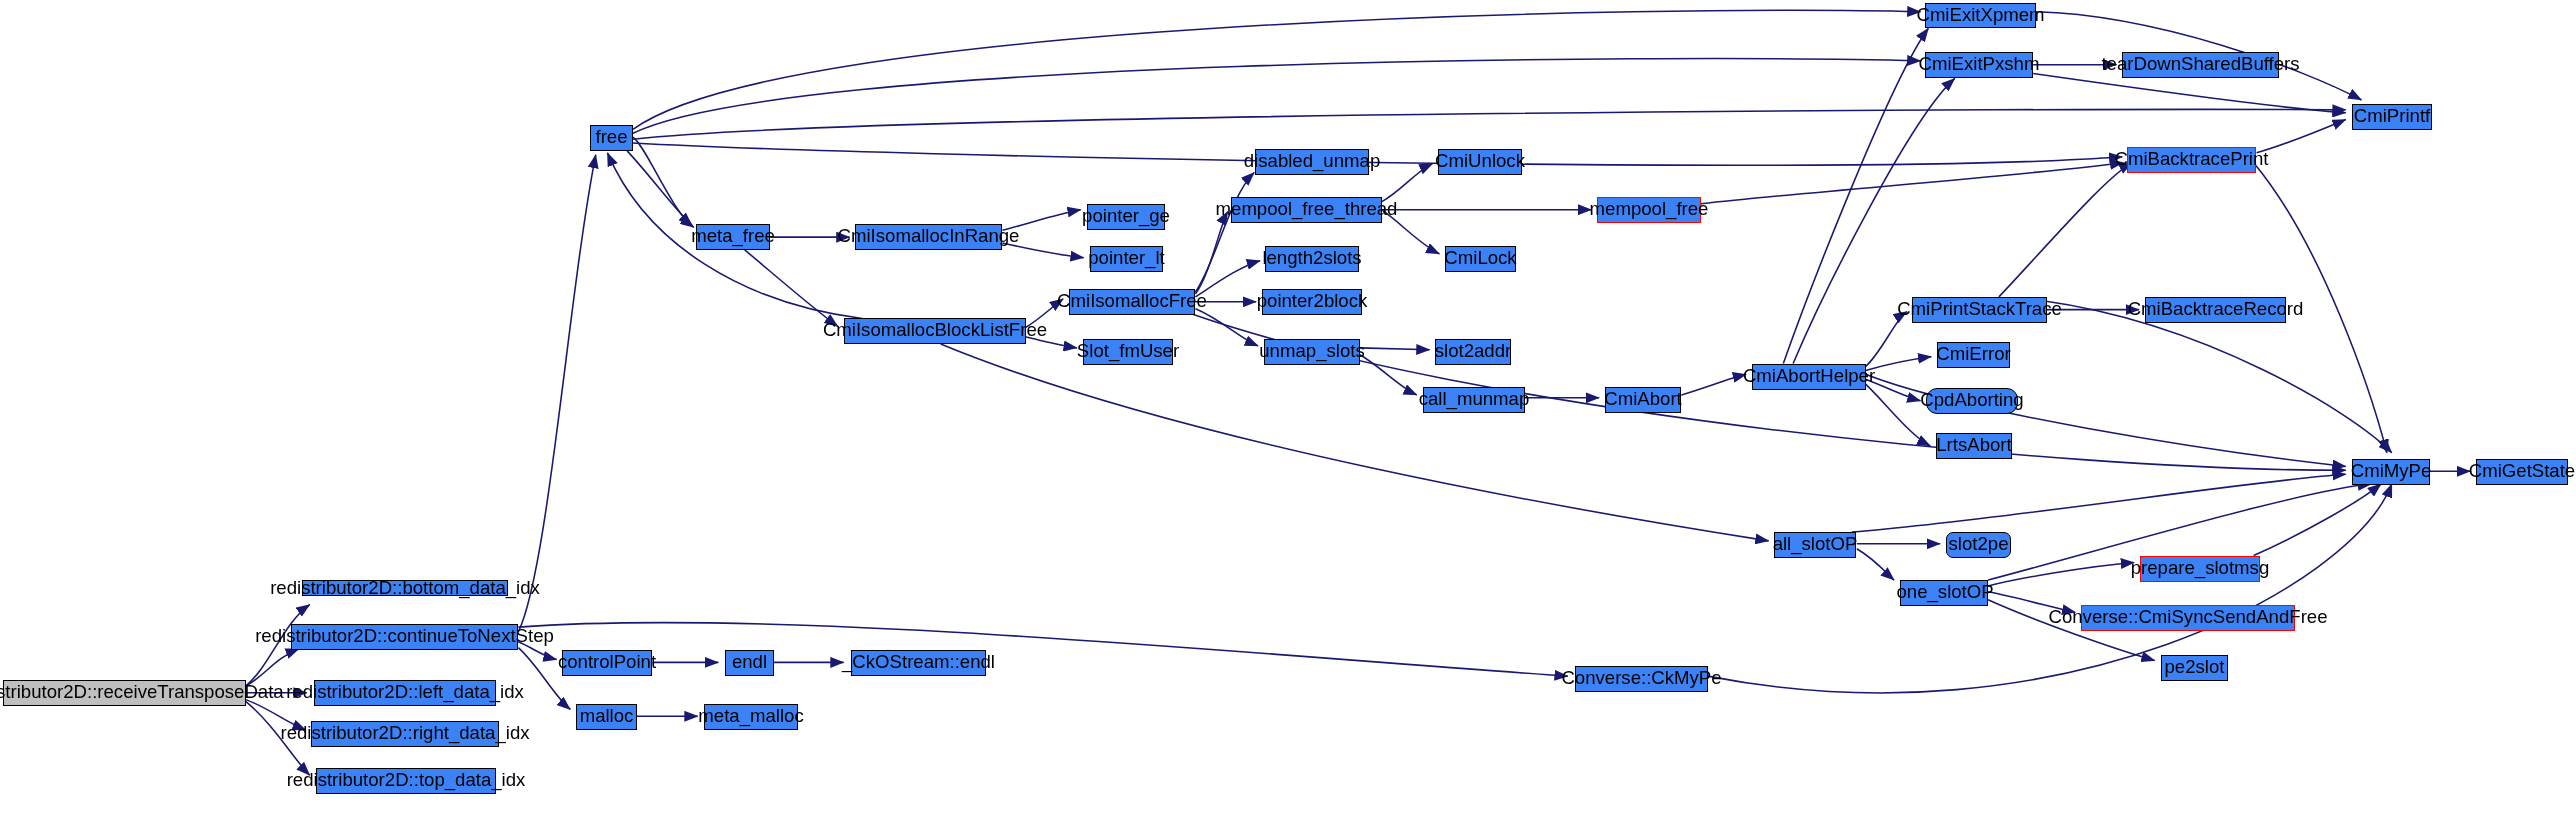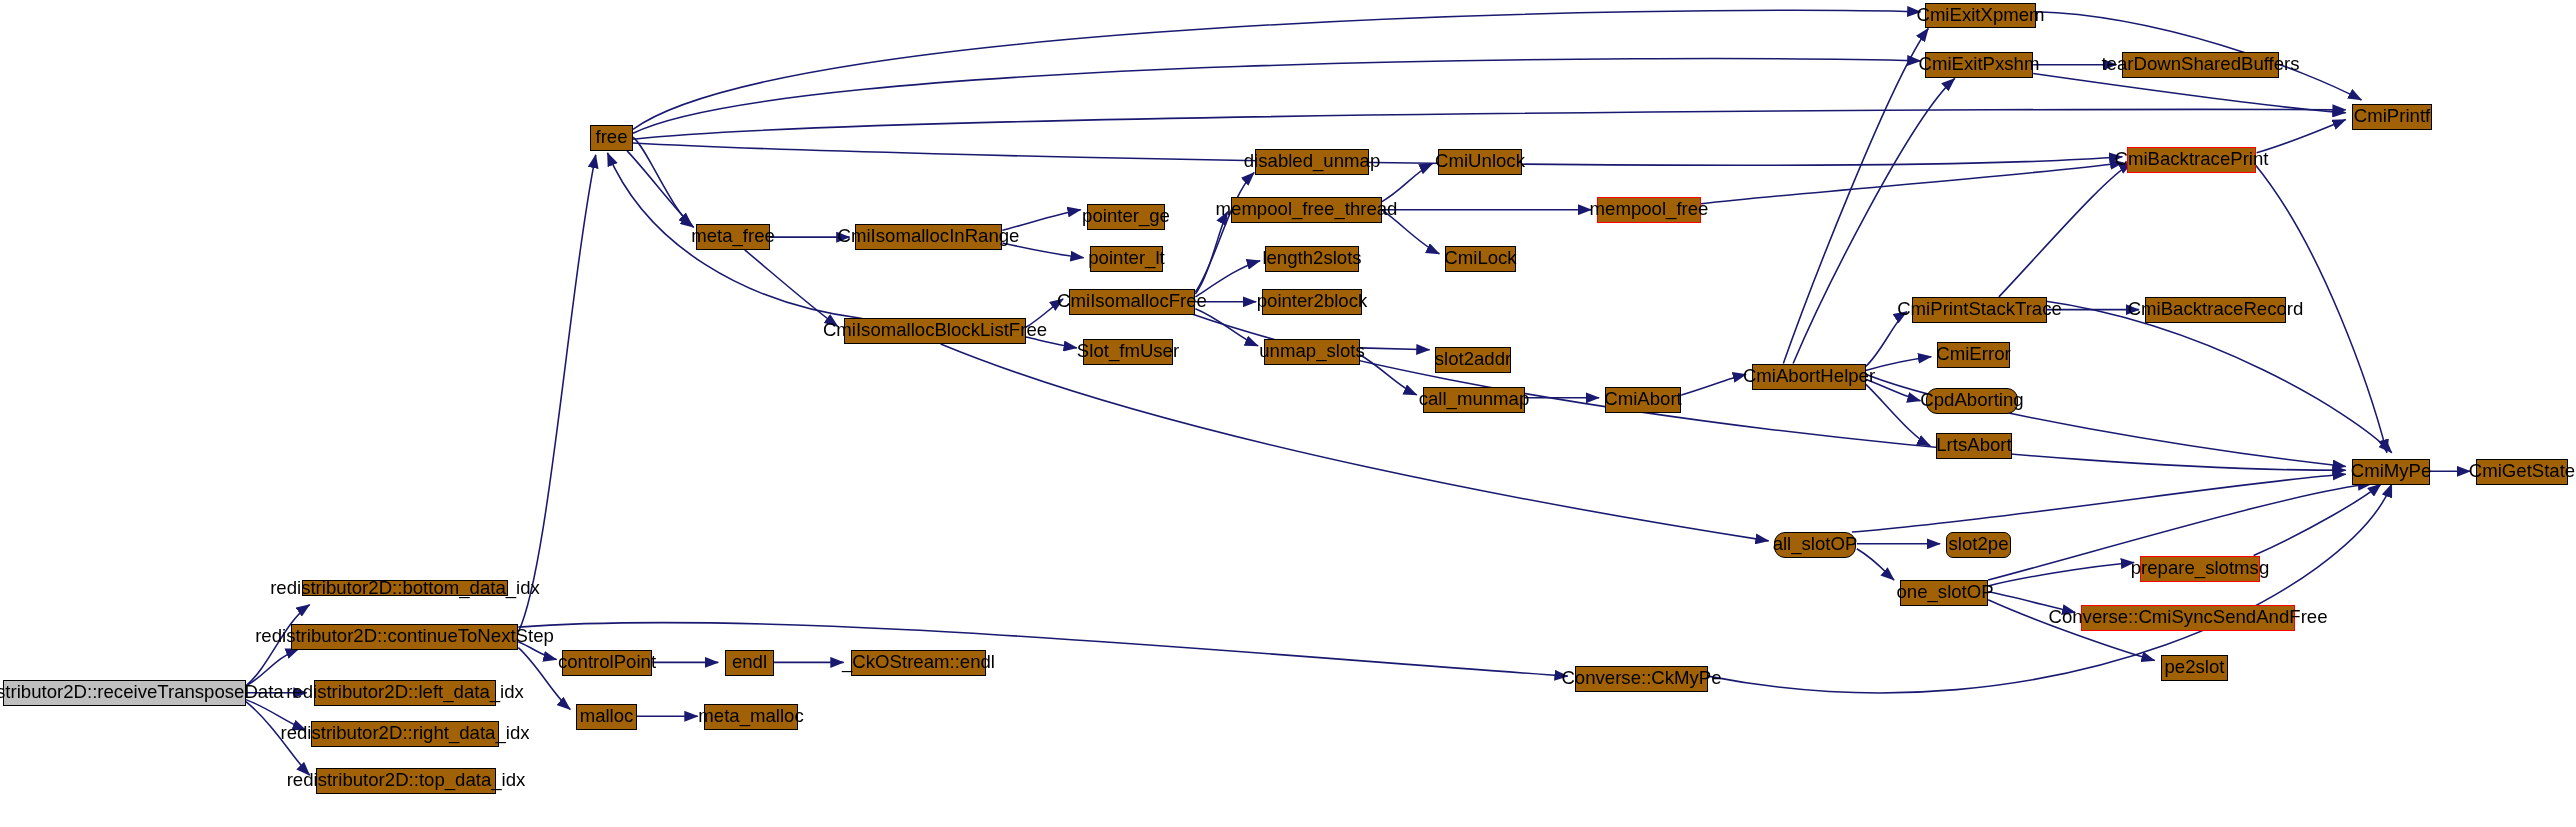--- a/index.html
+++ b/index.html
@@ -13,21 +13,21 @@
   }
   #edges {
     position: absolute;
     left: 0; top: 0;
     width: 2576px; height: 828px;
   }
   .node {
     position: absolute;
     box-sizing: border-box;
     border: 1px solid #000000;
-    background: #a16207;
+    background: #3b82f6;
     color: #000000;
     font-size: 18.6px;
     line-height: 1;
     display: flex;
     align-items: center;
     justify-content: center;
     white-space: nowrap;
     letter-spacing: 0px;
     padding: 0 5.9px;
     z-index: 5;
@@ -134,37 +134,37 @@
       <div class="node" style="left: 1083px; top: 339px; width: 90px; height: 25.5px;">Slot_fmUser</div>
       <div class="node" style="left: 1069px; top: 289px; width: 126px; height: 25.5px;">CmiIsomallocFree</div>
       <div class="node" style="left: 1255px; top: 149px; width: 114px; height: 25.5px;">disabled_unmap</div>
       <div class="node" style="left: 1231px; top: 197px; width: 151px; height: 25.5px;">mempool_free_thread</div>
       <div class="node" style="left: 1265px; top: 246px; width: 94px; height: 25.5px;">length2slots</div>
       <div class="node" style="left: 1262px; top: 289px; width: 100px; height: 25.5px;">pointer2block</div>
       <div class="node" style="left: 1264px; top: 339px; width: 96px; height: 25.5px;">unmap_slots</div>
       <div class="node" style="left: 1438px; top: 149px; width: 84px; height: 25.5px;">CmiUnlock</div>
       <div class="node" style="left: 1445px; top: 246px; width: 71px; height: 25.5px;">CmiLock</div>
       <div class="node red" style="left: 1597px; top: 197px; width: 104px; height: 25.5px;">mempool_free</div>
-      <div class="node" style="left: 1435px; top: 347px; width: 76px; height: 25.5px;">slot2addr</div>
+      <div class="node" style="left: 1435px; top: 339px; width: 76px; height: 25.5px;">slot2addr</div>
       <div class="node" style="left: 1423px; top: 387px; width: 102px; height: 25.5px;">call_munmap</div>
       <div class="node" style="left: 1605px; top: 387px; width: 76px; height: 25.5px;">CmiAbort</div>
       <div class="node" style="left: 1752px; top: 364px; width: 114px; height: 25.5px;">CmiAbortHelper</div>
       <div class="node" style="left: 1912px; top: 297px; width: 135px; height: 25.5px;">CmiPrintStackTrace</div>
       <div class="node" style="left: 1937px; top: 342px; width: 73px; height: 25.5px;">CmiError</div>
       <div class="node" style="left: 1926px; top: 388px; width: 92px; height: 25.5px; border-radius: 11px;">CpdAborting</div>
       <div class="node" style="left: 1936px; top: 433px; width: 76px; height: 25.5px;">LrtsAbort</div>
       <div class="node" style="left: 2145px; top: 297px; width: 141px; height: 25.5px;">CmiBacktraceRecord</div>
       <div class="node" style="left: 1925px; top: 2.9px; width: 111px; height: 25.5px;">CmiExitXpmem</div>
       <div class="node" style="left: 1925px; top: 52px; width: 108px; height: 25.5px;">CmiExitPxshm</div>
       <div class="node" style="left: 2122px; top: 52px; width: 157px; height: 25.5px;">tearDownSharedBuffers</div>
       <div class="node" style="left: 2352px; top: 104px; width: 80px; height: 25.5px;">CmiPrintf</div>
       <div class="node red" style="left: 2127px; top: 147px; width: 129px; height: 25.5px;">CmiBacktracePrint</div>
       <div class="node" style="left: 2352px; top: 459px; width: 78px; height: 25.5px;">CmiMyPe</div>
       <div class="node" style="left: 2476px; top: 459px; width: 92px; height: 25.5px;">CmiGetState</div>
-      <div class="node" style="left: 1774px; top: 532px; width: 82px; height: 25.5px; border-radius: 11px;">all_slotOP</div>
+      <div class="node" style="left: 1774px; top: 532px; width: 82px; height: 25.5px;">all_slotOP</div>
       <div class="node" style="left: 1946px; top: 532px; width: 65px; height: 25.5px; border-radius: 7px;">slot2pe</div>
       <div class="node" style="left: 1900px; top: 580px; width: 88px; height: 25.5px; padding-left: 8px;">one_slotOP</div>
       <div class="node red" style="left: 2140px; top: 556px; width: 120px; height: 25.5px;">prepare_slotmsg</div>
       <div class="node red" style="left: 2081px; top: 605px; width: 214px; height: 25.5px;">Converse::CmiSyncSendAndFree</div>
       <div class="node" style="left: 2161px; top: 655px; width: 67px; height: 25.5px;">pe2slot</div>
       <div class="node" style="left: 1575px; top: 666px; width: 133px; height: 25.5px;">Converse::CkMyPe</div>
     </div>
 </div>
 
 

